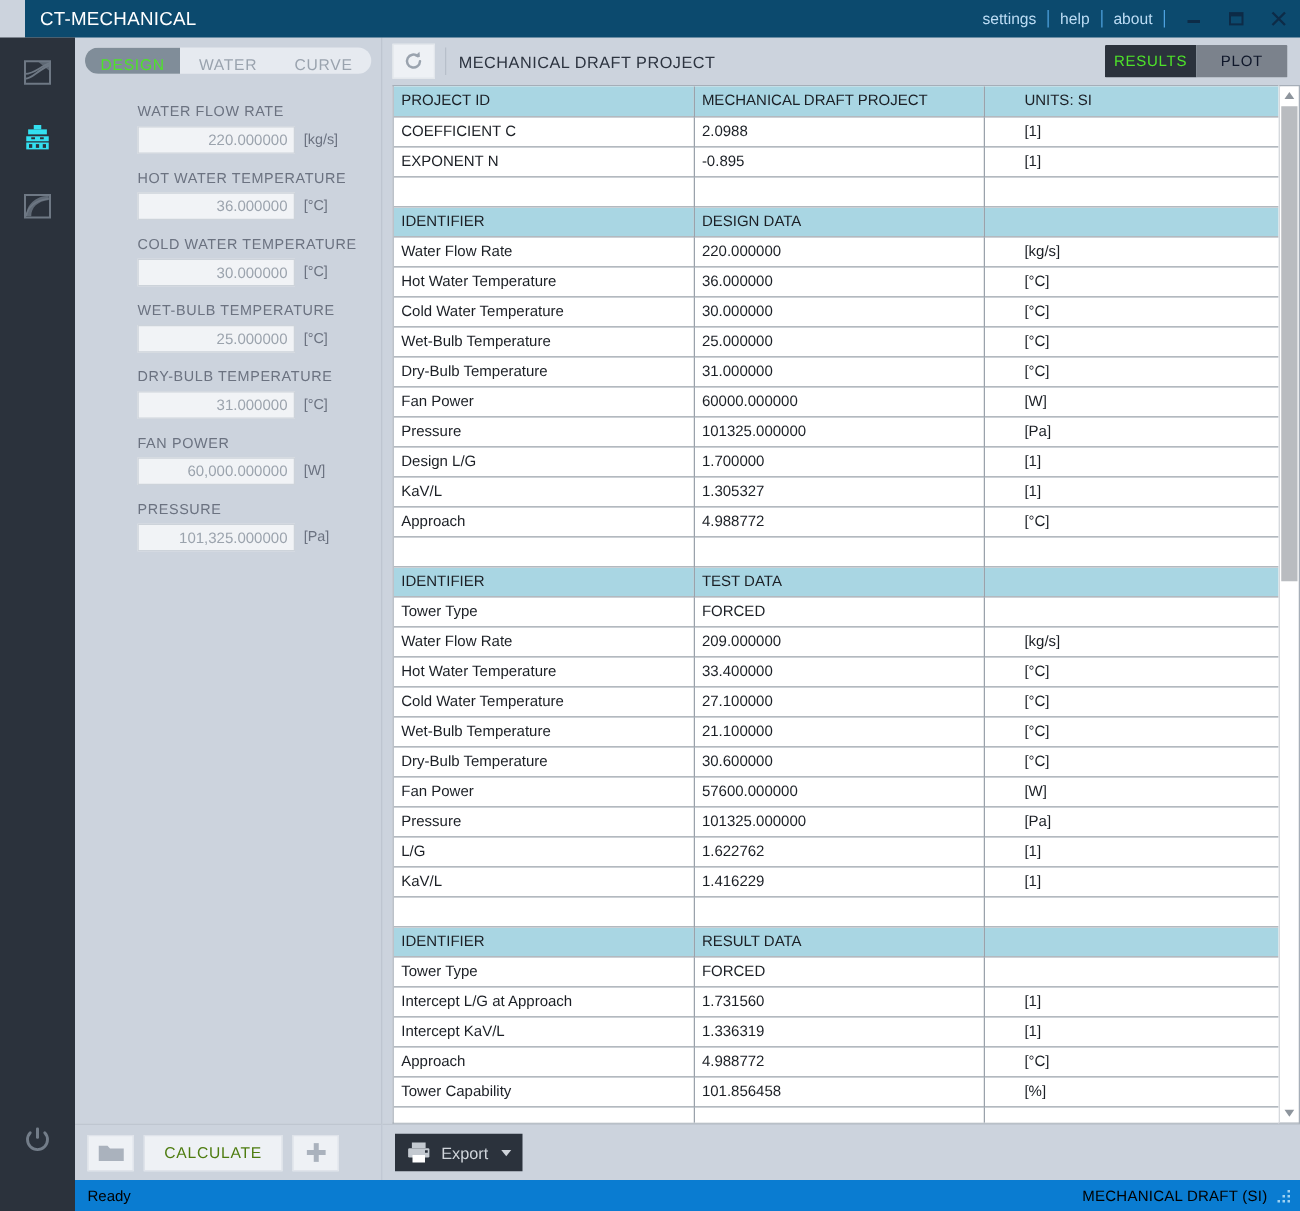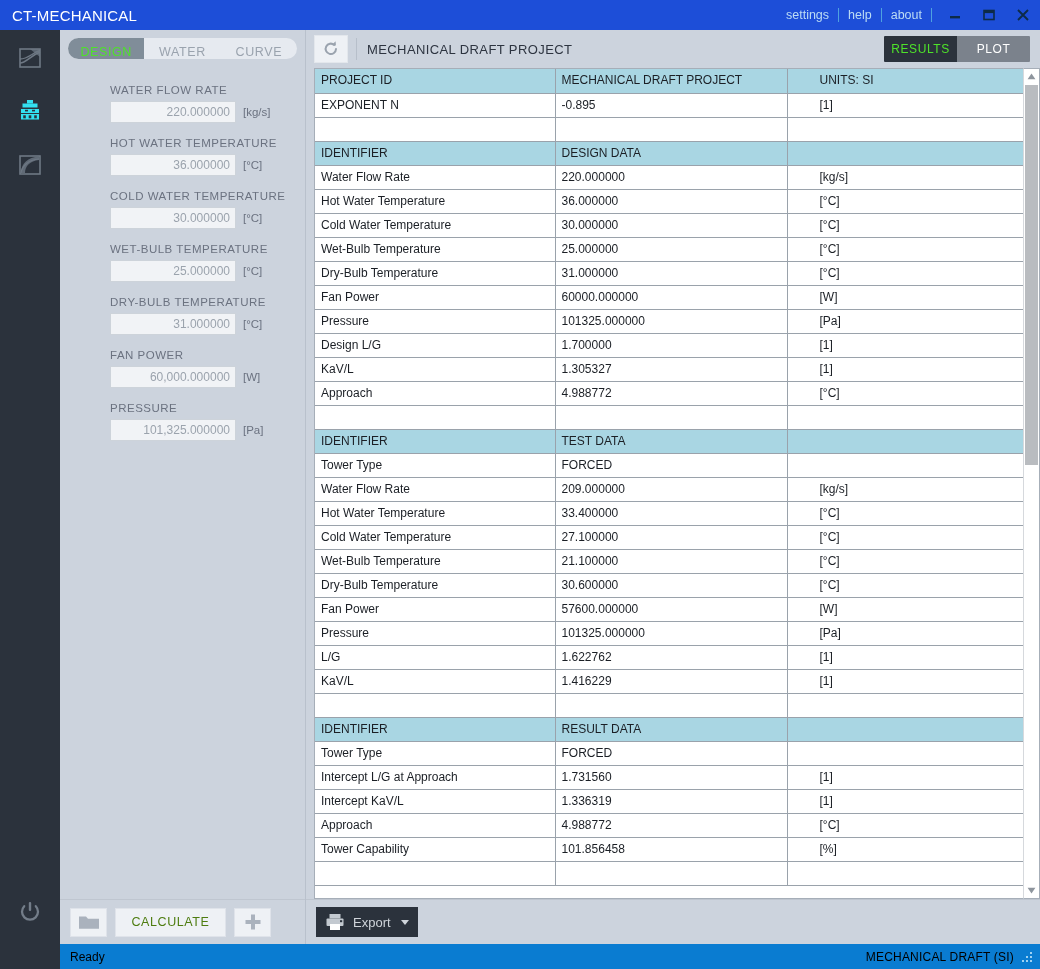--- a/index.html
+++ b/index.html
@@ -11,24 +11,25 @@
   }
   .app {
     position: relative;
     width: 1040px; height: 969px;
     display: flex; flex-direction: column;
   }
 
   
   .titlebar {
     height: 30px;
-    background: #1d4ed8;
+    background: #0c4a6e;
     display: flex; align-items: center;
     flex: 0 0 30px;
     position: relative;
+    margin-left: 20px;
   }
   .titlebar-title {
     color: #ffffff;
     font-size: 15px;
     padding-left: 12px;
     letter-spacing: .2px;
     white-space: nowrap;
   }
   .titlebar-spacer { flex: 1; }
   .titlebar-menu { display: flex; align-items: center; height: 30px; }
@@ -183,21 +184,21 @@
     display: flex; height: 26px;
     border-radius: 1px; overflow: hidden;
   }
   .seg-btn {
     width: 73px;
     display:flex; align-items:center; justify-content:center;
     font-size: 12px; letter-spacing: .6px;
     cursor: default;
   }
   .seg-btn.active { background: #2b323c; color: #4ee22a; }
-  .seg-btn.inactive { background: #7b828c; color: #ffffff; text-align: center; }
+  .seg-btn.inactive { background: #7b828c; color: #0f172a; text-align: center; }
 
   
   .table-area {
     flex: 1 1 auto;
     display: flex;
     min-height: 0;
     padding: 0 0 0 8px;
   }
   .table-clip {
     flex: 1 1 auto;
@@ -460,20 +461,25 @@
       </div>
 
       <div class="table-area">
         <div class="table-clip">
           <table class="grid">
             <tbody id="grid-body">
                 <tr class="hdr">
                   <td class="c0">PROJECT ID</td>
                   <td class="c1">MECHANICAL DRAFT PROJECT</td>
                   <td class="c2">UNITS: SI</td>
+                </tr>
+                <tr class="row">
+                  <td class="c0">COEFFICIENT C</td>
+                  <td class="c1">2.0988</td>
+                  <td class="c2">[1]</td>
                 </tr>
                 <tr class="row">
                   <td class="c0">EXPONENT N</td>
                   <td class="c1">-0.895</td>
                   <td class="c2">[1]</td>
                 </tr>
                 <tr class="blank">
                   <td class="c0"></td>
                   <td class="c1"></td>
                   <td class="c2"></td>

